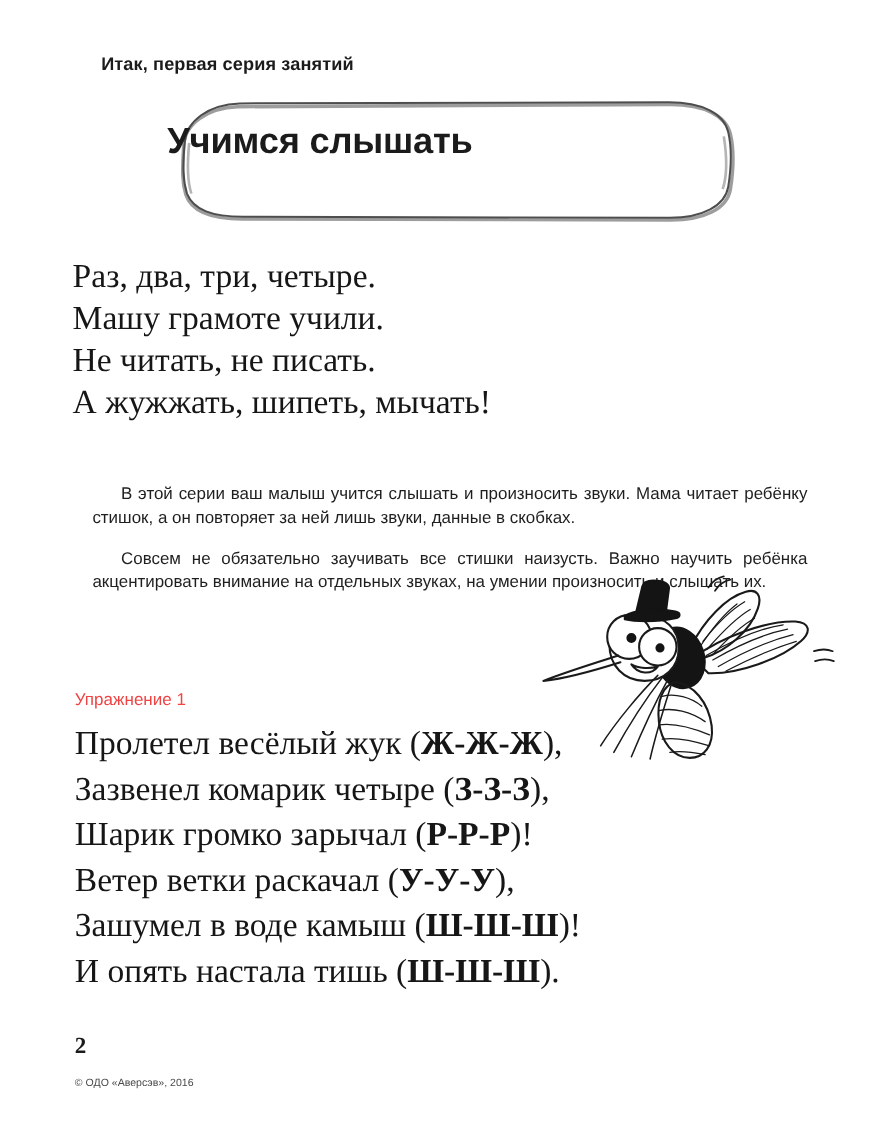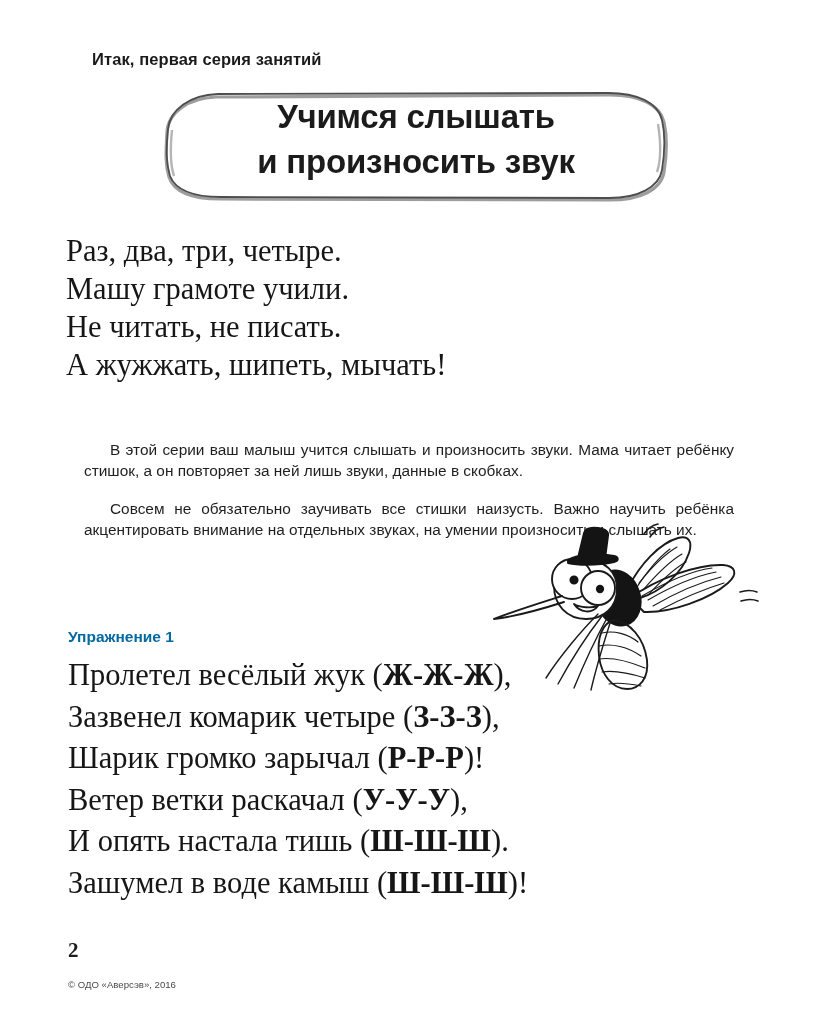--- a/index.html
+++ b/index.html
@@ -42,23 +42,23 @@
     position: absolute;
     left: -8px;
     top: -8px;
     width: 516px;
     height: 122px;
     overflow: visible;
   }
   .title-text {
     position: absolute;
     left: -14px;
-    top: 0;
+    top: 11px;
     width: 528px;
-    text-align: center;
+    text-align: left;
     font-family: "Liberation Sans", sans-serif;
     font-weight: bold;
     font-size: 33px;
     line-height: 45px;
     letter-spacing: -0.2px;
     color: #1b1b1b;
   }
   .title-line { display: block; white-space: nowrap; }
 
   
@@ -89,23 +89,23 @@
   }
   .prose p { margin: 16px; text-indent: 26px; }
   .prose p + p { margin-top: 0px; }
 
   
   .exercise-label {
     position: absolute;
     left: 68px;
     top: 628px;
     font-family: "Liberation Sans", sans-serif;
-    font-weight: bold;
+    font-weight: normal;
     font-size: 15.5px;
-    color: #0369a1;
+    color: #ef4444;
     white-space: nowrap;
   }
   .verse-exercise {
     left: 68px;
     top: 655px;
     font-size: 30.5px;
     line-height: 41.5px;
   }
   .snd { font-weight: bold; }
 
@@ -164,21 +164,20 @@
                L 451 112
                C 481 112, 501 101, 504 84
                C 507 65, 507 47, 504 34
                C 500 17, 480 7, 450 7
                Z" fill="none" stroke="#4d4d4d" stroke-width="1.8" stroke-linecap="round"></path>
       <path d="M 14 44 C 12 64, 12 78, 16 90" fill="none" stroke="#b5b5b5" stroke-width="2.4"></path>
       <path d="M 500 38 C 503 57, 503 74, 499 86" fill="none" stroke="#b5b5b5" stroke-width="2.4"></path>
     </svg>
     <div class="title-text">
       <span class="title-line">Учимся слышать</span>
-      <span class="title-line">и произносить звук</span>
     </div>
   </div>
 
   <div class="verse verse-intro">
     <span class="verse-line">Раз, два, три, четыре.</span>
     <span class="verse-line">Машу грамоте учили.</span>
     <span class="verse-line">Не читать, не писать.</span>
     <span class="verse-line">А жужжать, шипеть, мычать!</span>
   </div>
 
@@ -252,23 +251,23 @@
     <span class="verse-line">
       <span>Зазвенел комарик четыре (</span><span class="snd">З-З-З</span><span>),</span>
     </span>
     <span class="verse-line">
       <span>Шарик громко зарычал (</span><span class="snd">Р-Р-Р</span><span>)!</span>
     </span>
     <span class="verse-line">
       <span>Ветер ветки раскачал (</span><span class="snd">У-У-У</span><span>),</span>
     </span>
     <span class="verse-line">
+      <span>Зашумел в воде камыш (</span><span class="snd">Ш-Ш-Ш</span><span>)!</span>
+    </span>
+    <span class="verse-line">
       <span>И опять настала тишь (</span><span class="snd">Ш-Ш-Ш</span><span>).</span>
-    </span>
-    <span class="verse-line">
-      <span>Зашумел в воде камыш (</span><span class="snd">Ш-Ш-Ш</span><span>)!</span>
     </span>
   </div>
 
   <div class="page-number">2</div>
   <div class="copyright">© ОДО «Аверсэв», 2016</div>
 
 </div>
 
 </body></html>

